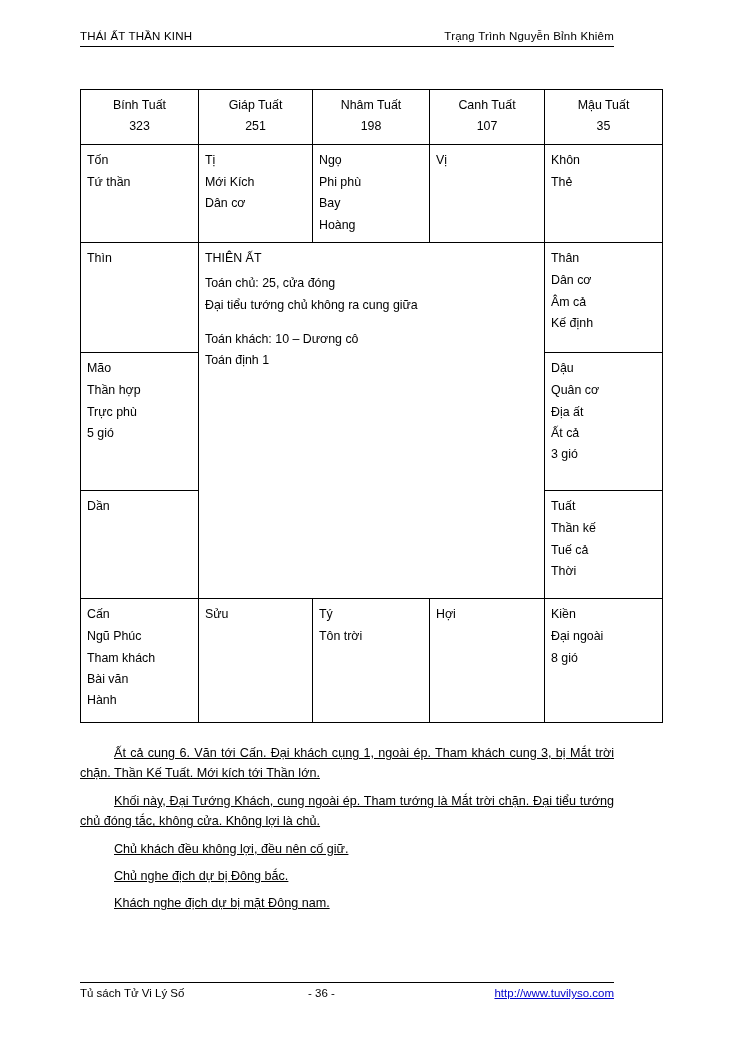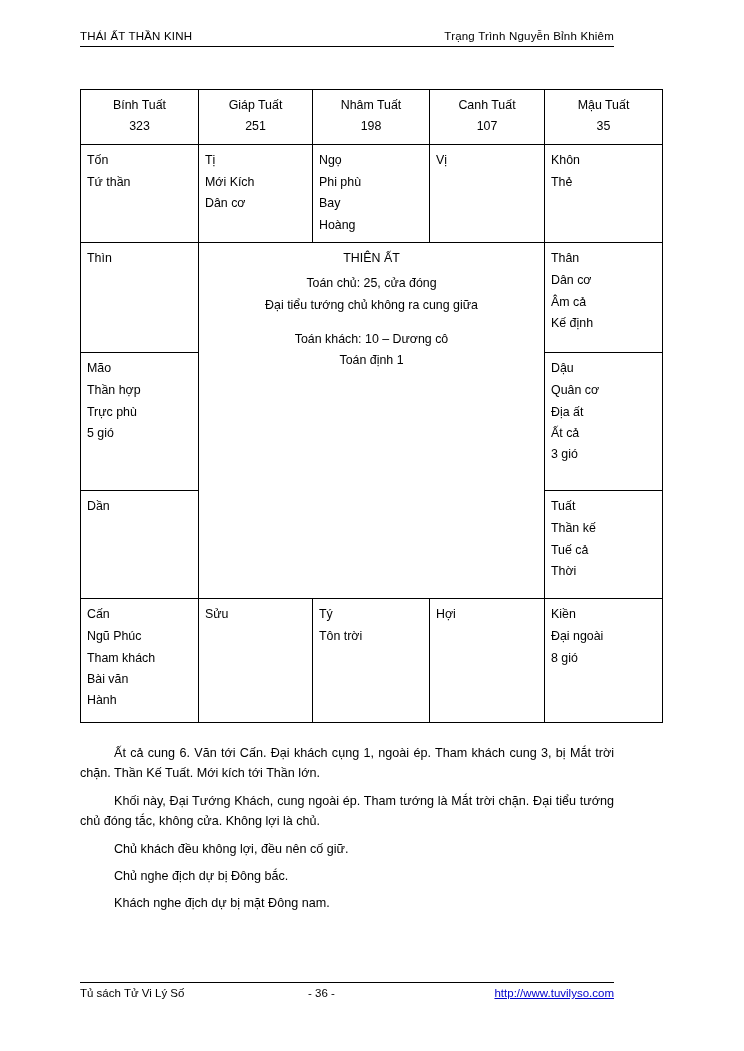--- a/index.html
+++ b/index.html
@@ -55,21 +55,21 @@
     line-height: 1.55;
     font-size: 12.4px;
   }
   .cell-title {
     font-weight: normal;
     display: block;
     margin-bottom: 1px;
   }
   .cell-line { display: block; }
   td.center-cell {
-    text-align: center;
+    text-align: left;
     vertical-align: middle;
     font-size: 12.6px;
     line-height: 1.95;
     padding: 8px 10px;
   }
   .center-title {
     display: block;
     margin-bottom: 4px;
   }
   .center-gap { display: block; height: 13px; }
@@ -80,20 +80,21 @@
   col.c3 { width: 117px; }
   col.c4 { width: 115px; }
   col.c5 { width: 118px; }
 
   
   .body-text {
     margin-top: 20px;
     font-size: 12.6px;
     line-height: 1.62;
     text-align: justify;
+    text-decoration: underline;
   }
   .body-text p {
     margin: 0 0 7px 0;
     text-indent: 34px;
   }
 
   
   .footer {
     position: absolute;
     left: 80px;

